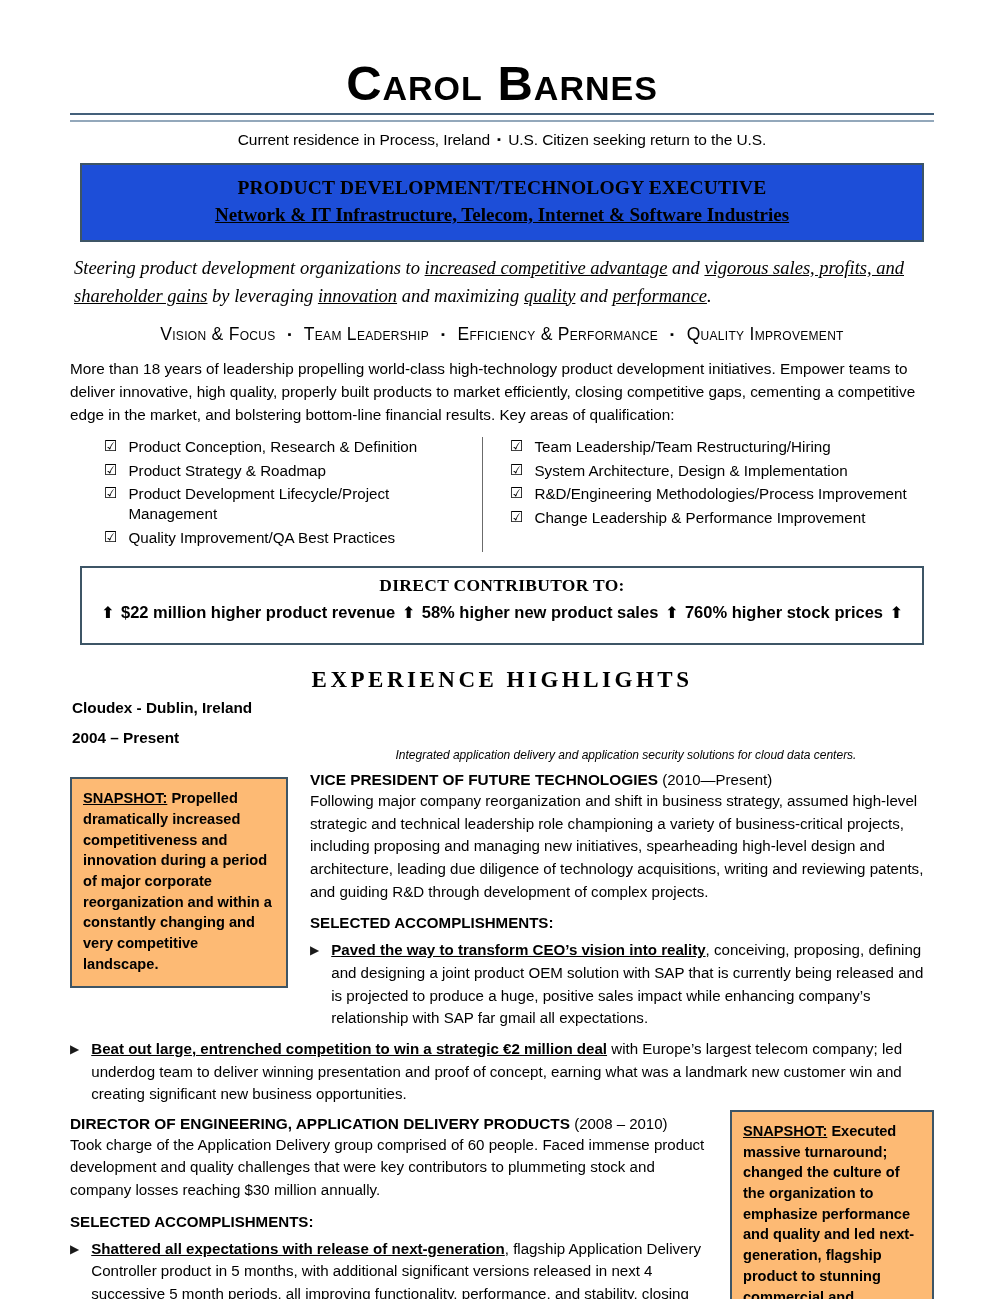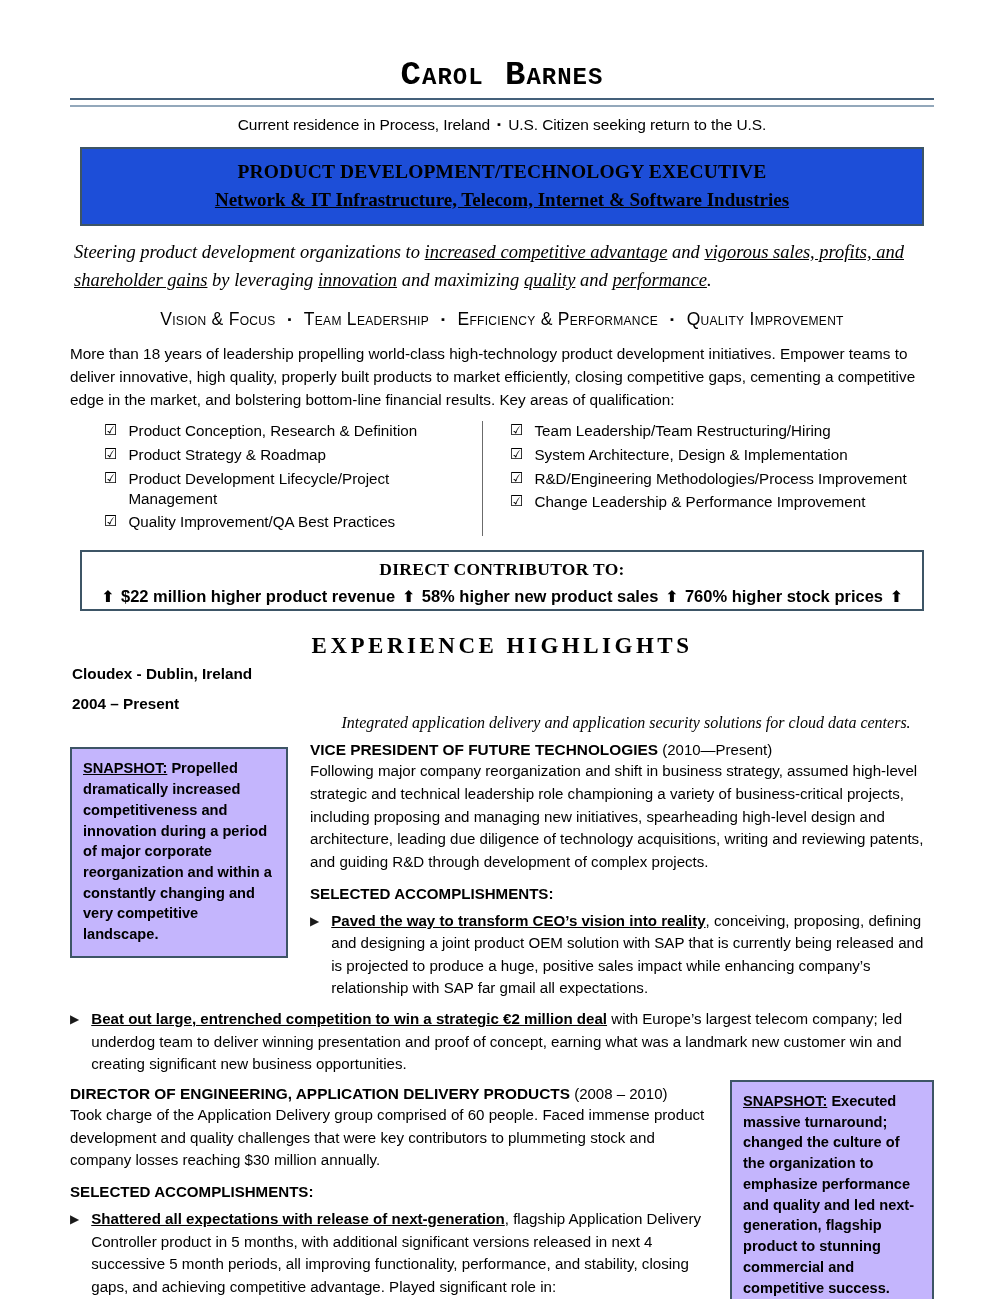--- a/index.html
+++ b/index.html
@@ -19,23 +19,23 @@
     position: relative;
     width: 1004px;
     height: 1299px;
     box-sizing: border-box;
     padding: 0 70px;
   }
 
   
   .name {
     text-align: center;
-    font-family: Liberation Mono, monospace;
-    font-weight: bold;
-    font-size: 34px;
+    font-family: Liberation Sans, sans-serif;
+    font-weight: bold;
+    font-size: 49px;
     font-variant: small-caps;
     letter-spacing: 1px;
     margin: 58px 0 4px 0;
     line-height: 1.05;
   }
   .name-rule {
     height: 5px;
     border-top: 2px solid #44607a;
     border-bottom: 2px solid #93a8bb;
     margin: 0 0 7px 0;
@@ -128,21 +128,21 @@
     font-size: 15px;
     line-height: 1.3;
     margin-right: 11px;
     font-family: "DejaVu Sans", sans-serif;
   }
 
   
   .contrib-box {
     border: 2px solid #3d5566;
     margin: 14px 10px 0 10px;
-    padding: 7px 6px 2px 6px;
+    padding: 7px 6px 20px 6px;
     text-align: center;
     background: #ffffff;
   }
   .contrib-title {
     font-family: "Liberation Serif", serif;
     font-weight: bold;
     font-size: 17.5px;
     letter-spacing: 0.3px;
   }
   .contrib-items {
@@ -176,38 +176,38 @@
     margin-top: 6px;
     flex-direction: column;
   }
   .company-leader {
     flex: 1 1 auto;
     border-bottom: 1px dotted #8a8a8a;
     margin: 0 2px 4px 2px;
     height: 7px;
   }
   .company-tag {
-    font-family: Liberation Serif, serif;
+    font-family: Liberation Sans, sans-serif;
     font-style: italic;
-    font-size: 16px;
+    font-size: 12px;
     text-align: center;
     margin: 1px 0 0 248px;
   }
 
   
   .body-area { position: relative; }
 
   .snapshot {
     border: 2px solid #3d5566;
     padding: 9px 11px 11px 11px;
     font-weight: bold;
     font-size: 14.6px;
     line-height: 1.42;
     box-sizing: border-box;
-    background: #c4b5fd;
+    background: #fdba74;
   }
   .snapshot u { text-decoration: underline; }
 
   .snap-left {
     float: left;
     width: 218px;
     margin: 6px 22px 6px 0;
   }
   .snap-right {
     float: right;

